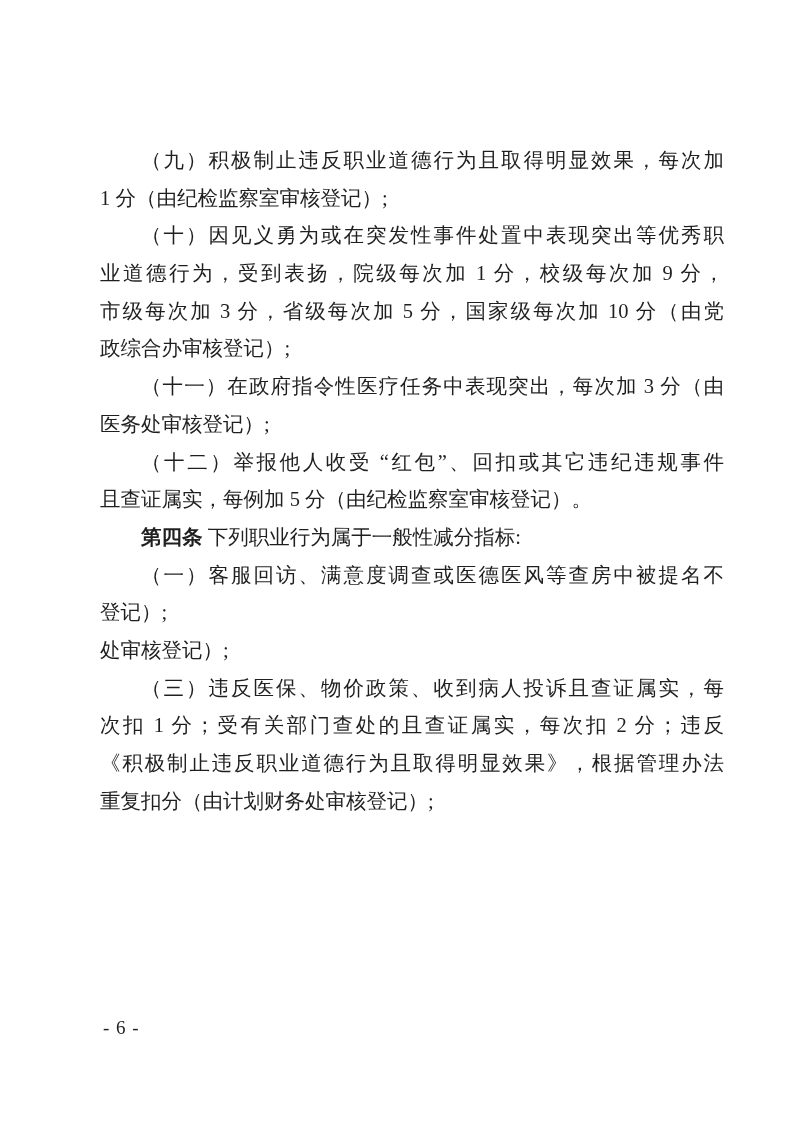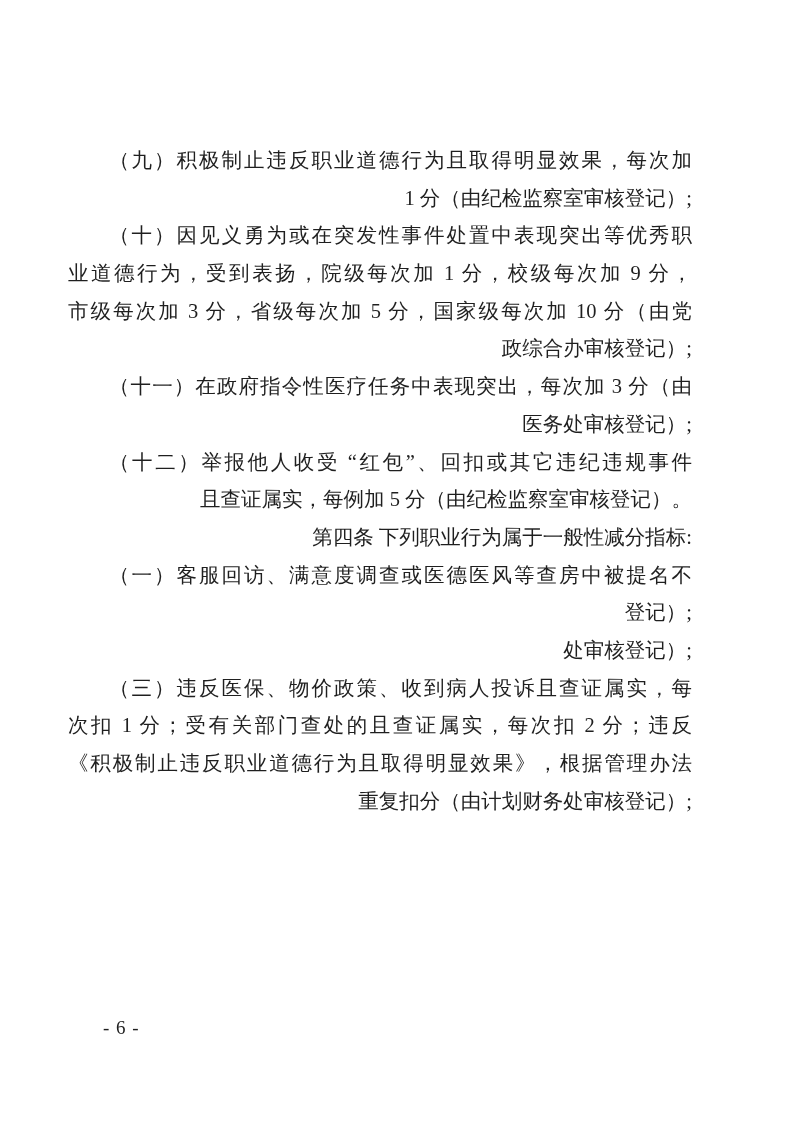--- a/index.html
+++ b/index.html
@@ -11,42 +11,42 @@
     position: relative;
     width: 794px;
     height: 1123px;
     background: #ffffff;
     overflow: hidden;
     font-family: "Liberation Serif", "DejaVu Serif", serif;
     color: #1f1f1f;
   }
   .doc-body {
     position: absolute;
-    left: 68px;
+    left: 100px;
     top: 142px;
     width: 624px;
   }
   .line {
     font-size: 20.5px;
     line-height: 37.7px;
     height: 37.7px;
     white-space: pre-wrap;
-    text-align: right;
+    text-align: left;
   }
   
   .fill {
     text-align: justify;
     text-align-last: justify;
   }
   
   .ind {
     text-indent: 41px;
   }
   .bold {
-    font-weight: normal;
+    font-weight: bold;
   }
   .page-number {
     position: absolute;
     left: 103px;
     top: 1014px;
     font-size: 19px;
     line-height: 28px;
     letter-spacing: 1px;
     color: #1f1f1f;
   }

